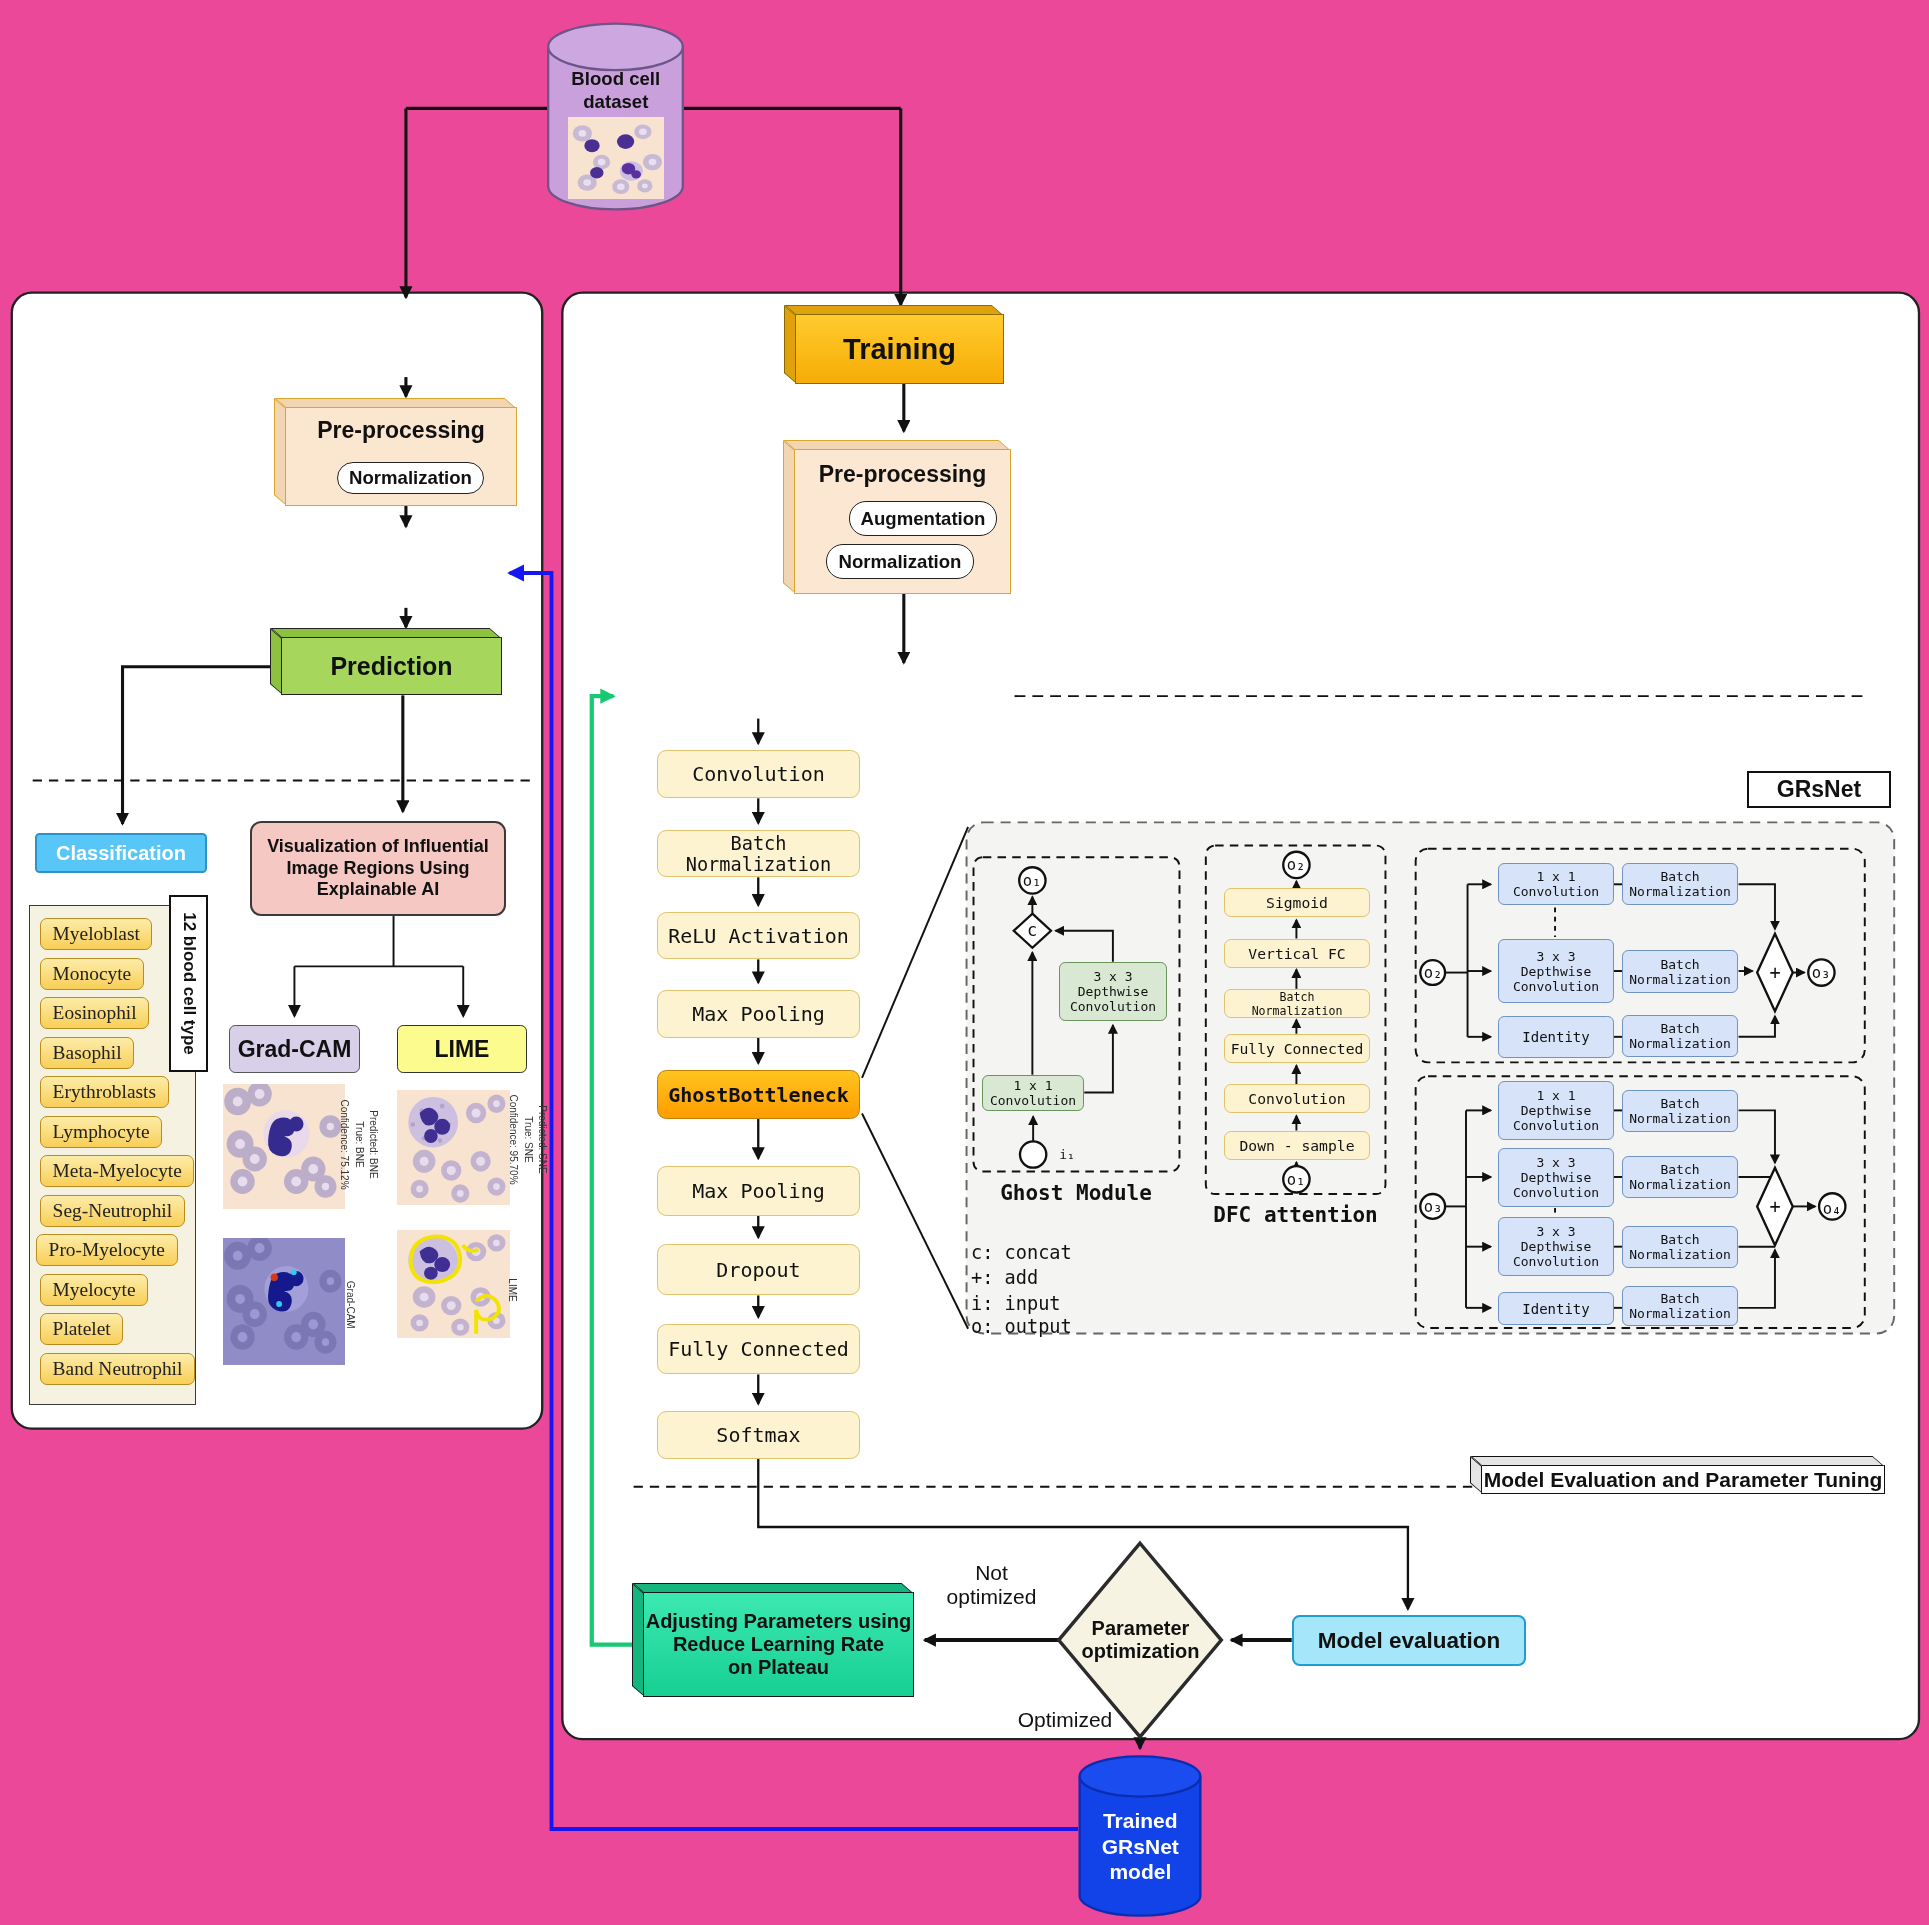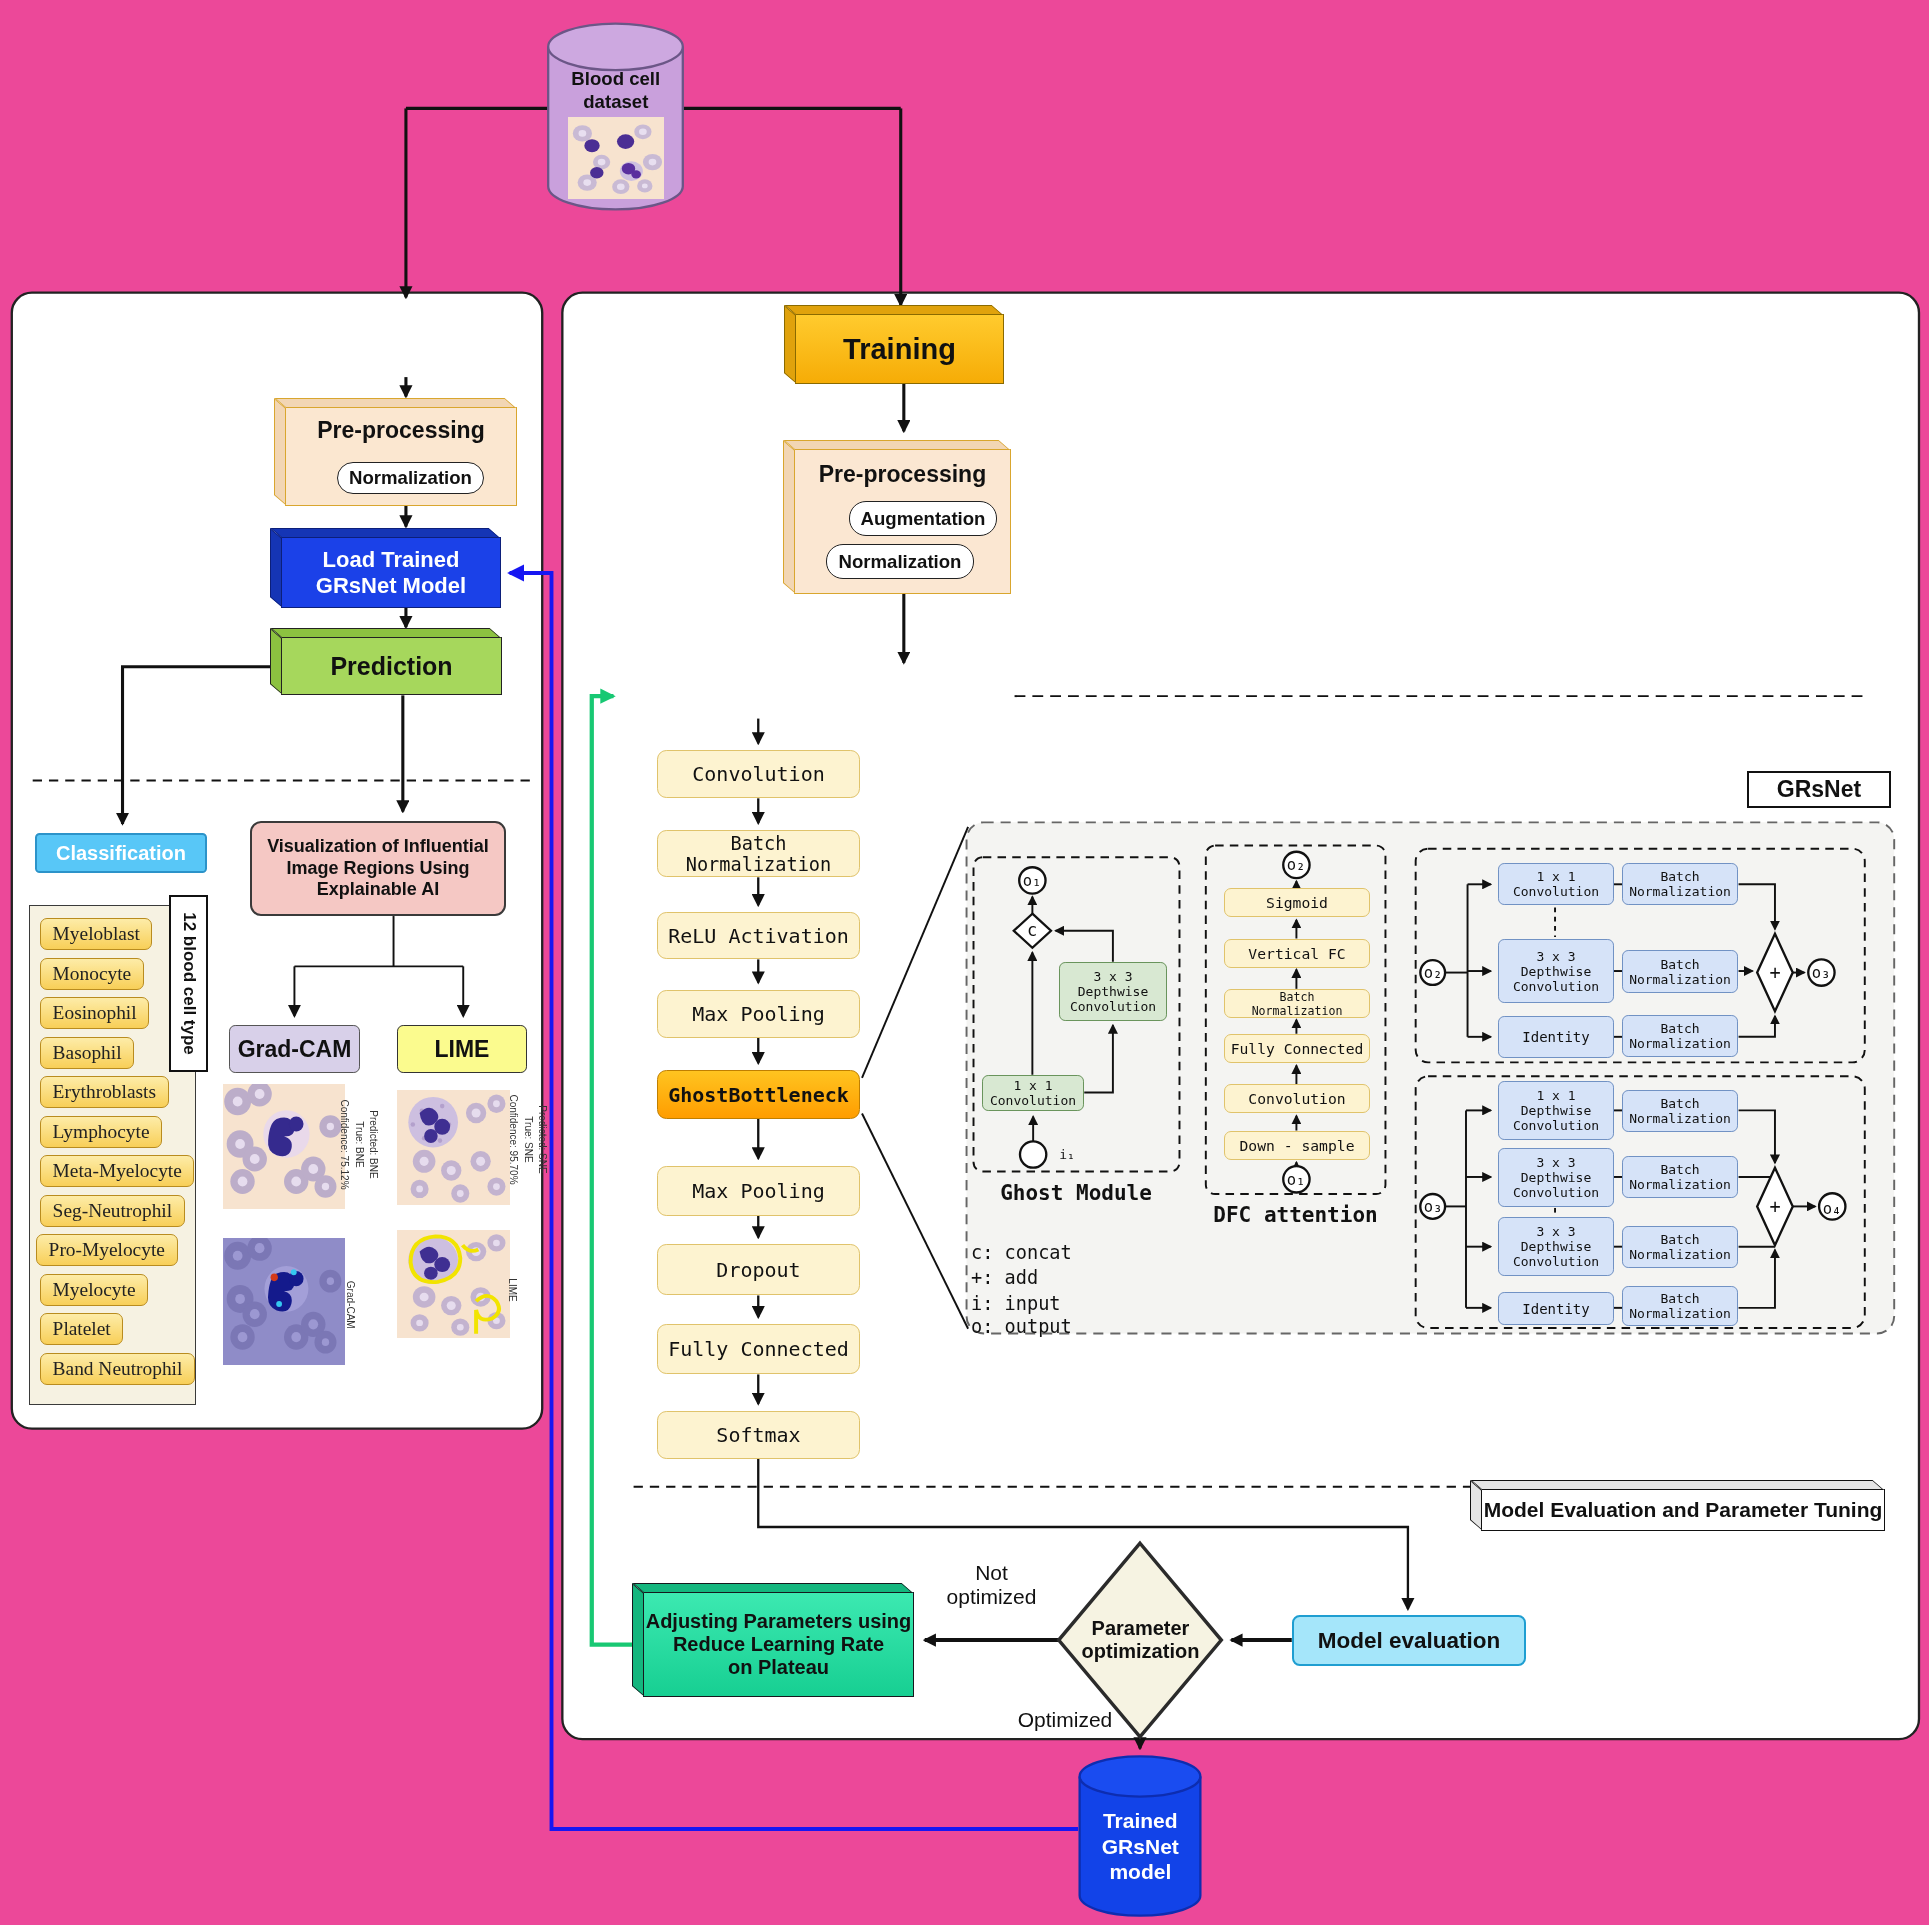--- a/index.html
+++ b/index.html
@@ -204,22 +204,20 @@
   </div>
 
 
   <div class="b3d" style="left:285px;top:407px;width:232px;height:99px;--bg:#fbe7d0;--ext:#f2d6b4;--edg:#d9a62e;">
     <div class="t" style="left:0;top:7.7px;width:100%;height:29px;font-weight:bold;font-size:23px;">Pre-processing</div>
   </div>
   <div class="chip" style="left:337px;top:462px;width:147px;height:32px;font-size:18.6px;">
       <span>Normalization</span>
     </div>
 
-  <div class="b3d" style="left:281px;top:537px;width:220px;height:71px;--bg:#1b41e8;--ext:#1535b5;--edg:#0c1f7a;color:#fff;font-size:22px;font-weight:bold;"><span>Load Trained
-GRsNet Model</span></div>
 
   <div class="b3d" style="left:281px;top:637px;width:221px;height:58px;--bg:#a6d75c;--ext:#8cc240;--edg:#222;font-size:25px;font-weight:bold;"><span>Prediction</span></div>
 
   <div class="t" style="left:35px;top:833px;width:172px;height:40px;background:#58c7f7;border:2.3px solid #2c93c9;border-radius:4.6px;color:#fff;font-weight:bold;font-size:20px;z-index:4;"><span>Classification</span></div>
 
   <div style="position:absolute;left:29px;top:905px;width:167px;height:500px;background:#f6f2e2;border:1.9px solid #3a3a3a;box-sizing:border-box;z-index:3;"></div>
   <div class="cellchip" style="left:40px;top:918px;">
       <span>Myeloblast</span>
     </div>
   <div class="cellchip" style="left:40px;top:958px;">
@@ -490,21 +488,21 @@
 Normalization</span></div>
   <div class="lbl mono" style="left:1419px;top:1195px;width:28px;height:23px;font-size:15.5px;"><span>o₃</span></div>
   <div class="lbl mono" style="left:1761px;top:1195px;width:28px;height:23px;font-size:18.6px;"><span>+</span></div>
   <div class="lbl mono" style="left:1818px;top:1195px;width:28px;height:23px;font-size:15.5px;align-items:flex-end;"><span>o₄</span></div>
 
   <div class="lbl mono" style="left:971px;top:1241px;width:194px;height:23px;font-size:18.6px;justify-content:flex-start;"><span>c: concat</span></div>
   <div class="lbl mono" style="left:971px;top:1266px;width:194px;height:23px;font-size:18.6px;justify-content:flex-start;"><span>+: add</span></div>
   <div class="lbl mono" style="left:971px;top:1292px;width:194px;height:23px;font-size:18.6px;justify-content:flex-start;"><span>i: input</span></div>
   <div class="lbl mono" style="left:971px;top:1315px;width:194px;height:23px;font-size:18.6px;justify-content:flex-start;"><span>o: output</span></div>
 
-  <div class="b3d" style="left:1481px;top:1465px;width:404px;height:42px;--bg:#fff;--ext:#e5e5e5;--edg:#111;font-size:21px;font-weight:bold;margin-top:24px;"><span>Model Evaluation and Parameter Tuning</span></div>
+  <div class="b3d" style="left:1481px;top:1465px;width:404px;height:29px;--bg:#fff;--ext:#e5e5e5;--edg:#111;font-size:21px;font-weight:bold;"><span>Model Evaluation and Parameter Tuning</span></div>
 
   <div class="t" style="left:1292px;top:1615px;width:234px;height:51px;background:#a5e6fa;border:2.3px solid #1f9ed1;border-radius:7.7px;font-weight:bold;font-size:22.5px;z-index:4;"><span>Model evaluation</span></div>
 
   <div class="lbl" style="left:1069px;top:1609px;width:143px;height:62px;font-weight:bold;font-size:20px;"><span>Parameter
 optimization</span></div>
 
   <div class="lbl" style="left:922px;top:1558px;width:139px;height:54px;font-size:21px;"><span>Not
 optimized</span></div>
   <div class="lbl" style="left:999px;top:1707px;width:132px;height:26px;font-size:21px;"><span>Optimized</span></div>
 

